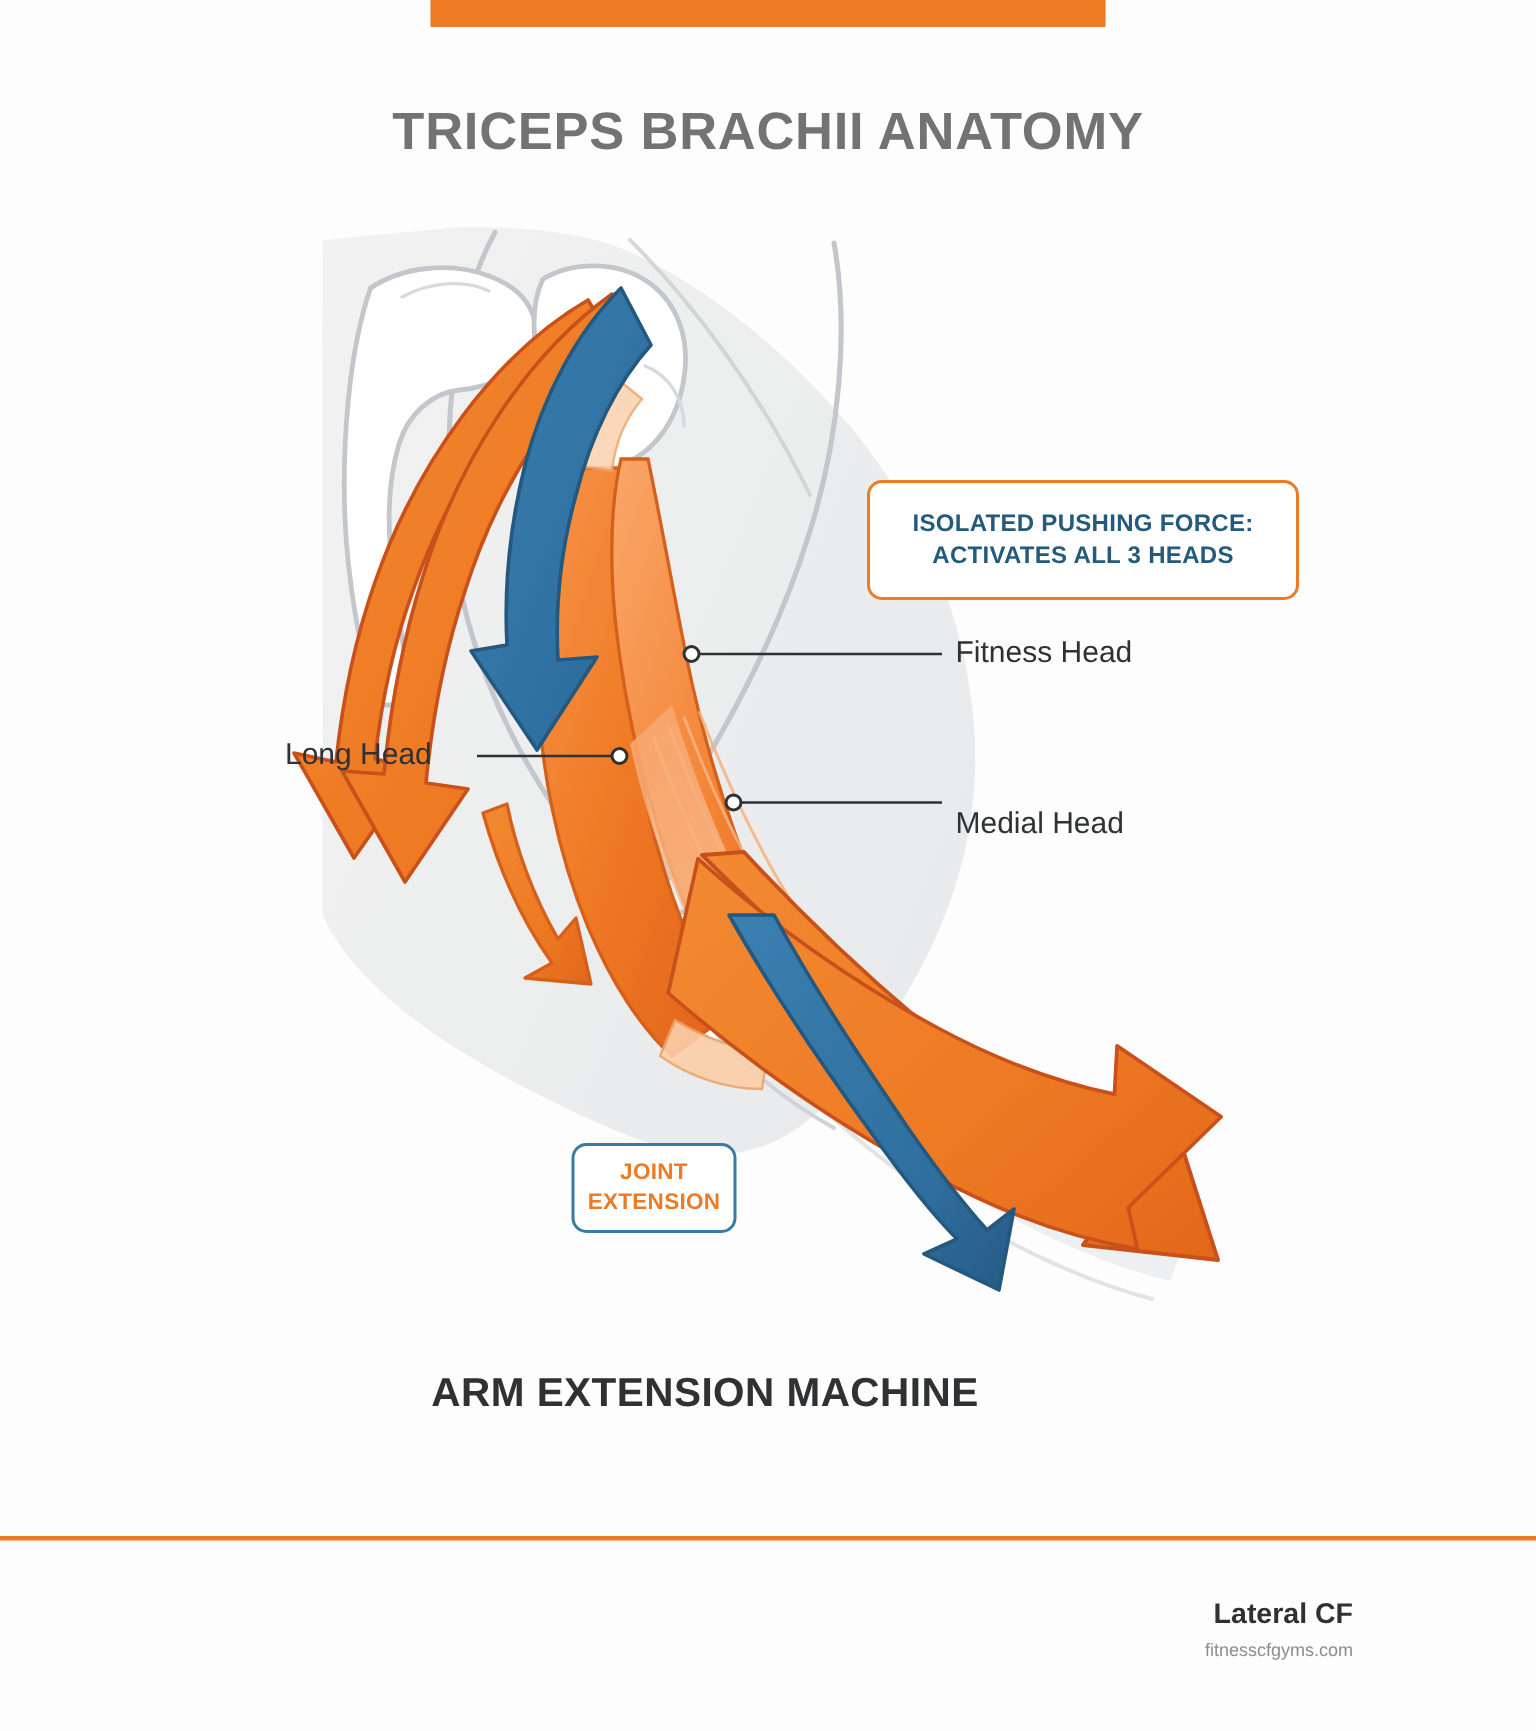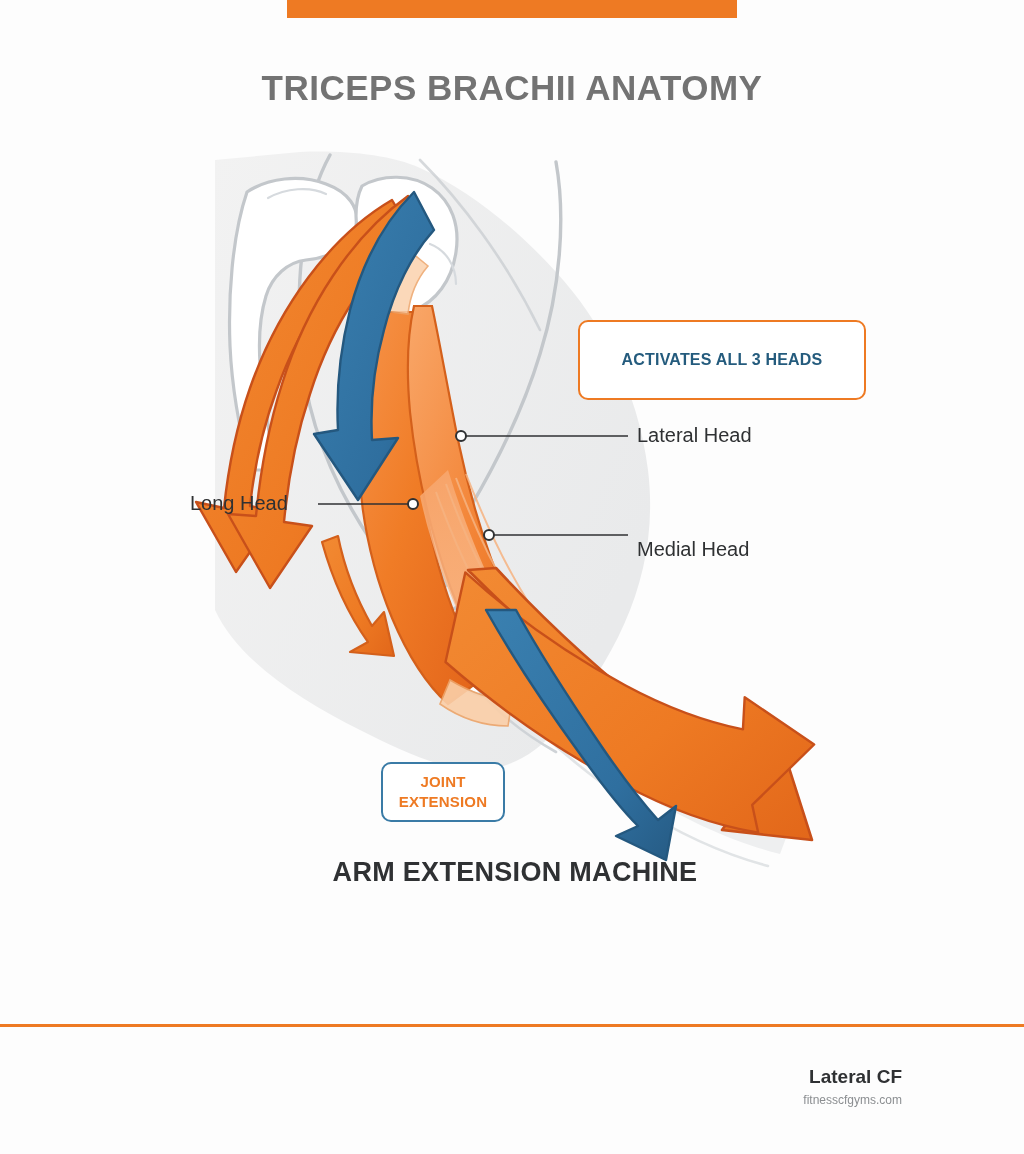--- a/index.html
+++ b/index.html
@@ -73,21 +73,21 @@
     font-weight: bold;
     letter-spacing: 0.2px;
     display: flex;
     flex-direction: column;
     align-items: center;
     justify-content: center;
   }
   .callout-secondary {
     left: 381px;
     top: 762px;
-    width: 124px;
+    width: 110px;
     height: 60px;
     border: 2px solid #3a7ba6;
     color: #ee7a23;
     font-size: 15px;
     font-weight: bold;
     letter-spacing: 0.2px;
     display: flex;
     flex-direction: column;
     align-items: center;
     justify-content: center;
@@ -114,24 +114,23 @@
     letter-spacing: 0.4px;
     text-align: center;
     line-height: 1.55;
   }
   .label-pushing { left: 205px; top: 628px; width: 160px; }
 
   
   .caption {
     position: absolute;
     left: 0;
-    top: 857px;
+    top: 913px;
     width: 940px;
     text-align: center;
-    margin-left: 45px;
   }
   .caption-main {
     font-size: 27px;
     font-weight: bold;
     color: #2f3133;
     letter-spacing: 0.3px;
   }
   .caption-sub {
     font-size: 25px;
     font-weight: normal;
@@ -331,29 +330,30 @@
         <circle cx="489" cy="395" r="5" fill="#ffffff" stroke="#2f3133" stroke-width="2"></circle>
       </g>
       <g>
         <line x1="318" y1="364" x2="408" y2="364" stroke="#2f3133" stroke-width="1.6"></line>
         <circle cx="413" cy="364" r="5" fill="#ffffff" stroke="#2f3133" stroke-width="2"></circle>
       </g>
     </svg>
   </div>
 
   <div class="callout callout-primary">
+    <span>ISOLATED PUSHING FORCE:</span>
     <span>ACTIVATES ALL 3 HEADS</span>
   </div>
 
   <div class="callout callout-secondary">
     <span>JOINT</span>
     <span>EXTENSION</span>
   </div>
 
-  <div class="anno-label label-lateral">Lateral Head</div>
+  <div class="anno-label label-lateral">Fitness Head</div>
   <div class="anno-label label-medial">Medial Head</div>
   <div class="anno-label label-long">Long Head</div>
 
 
   <div class="caption">
     <div class="caption-main">ARM EXTENSION MACHINE</div>
   </div>
 
   <div class="footer-rule"></div>
   <div class="footer-brand">Lateral CF</div>

